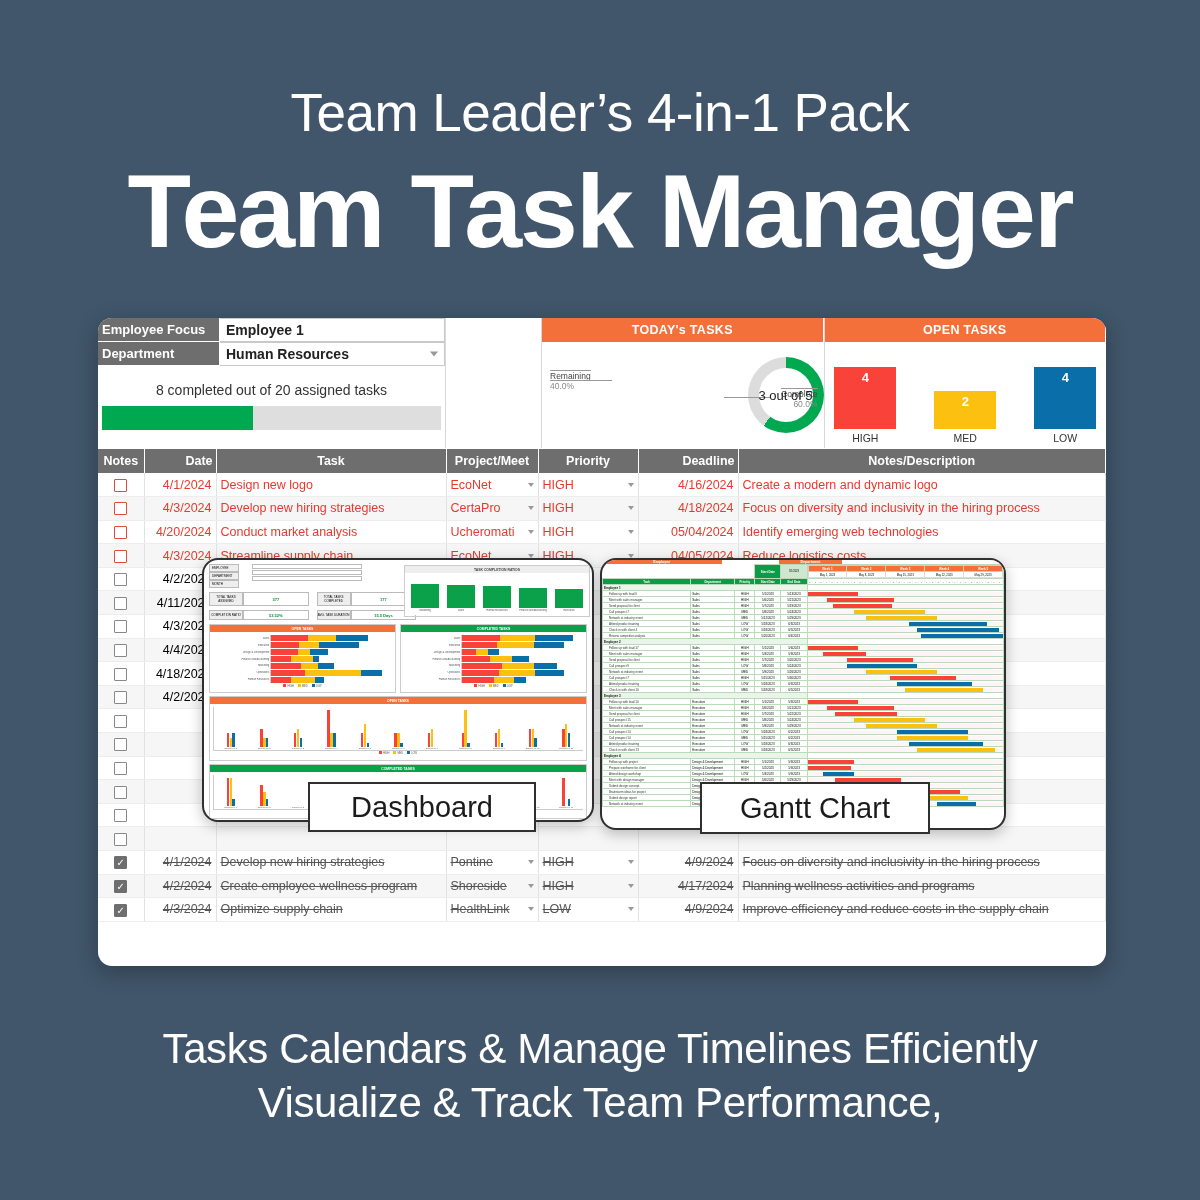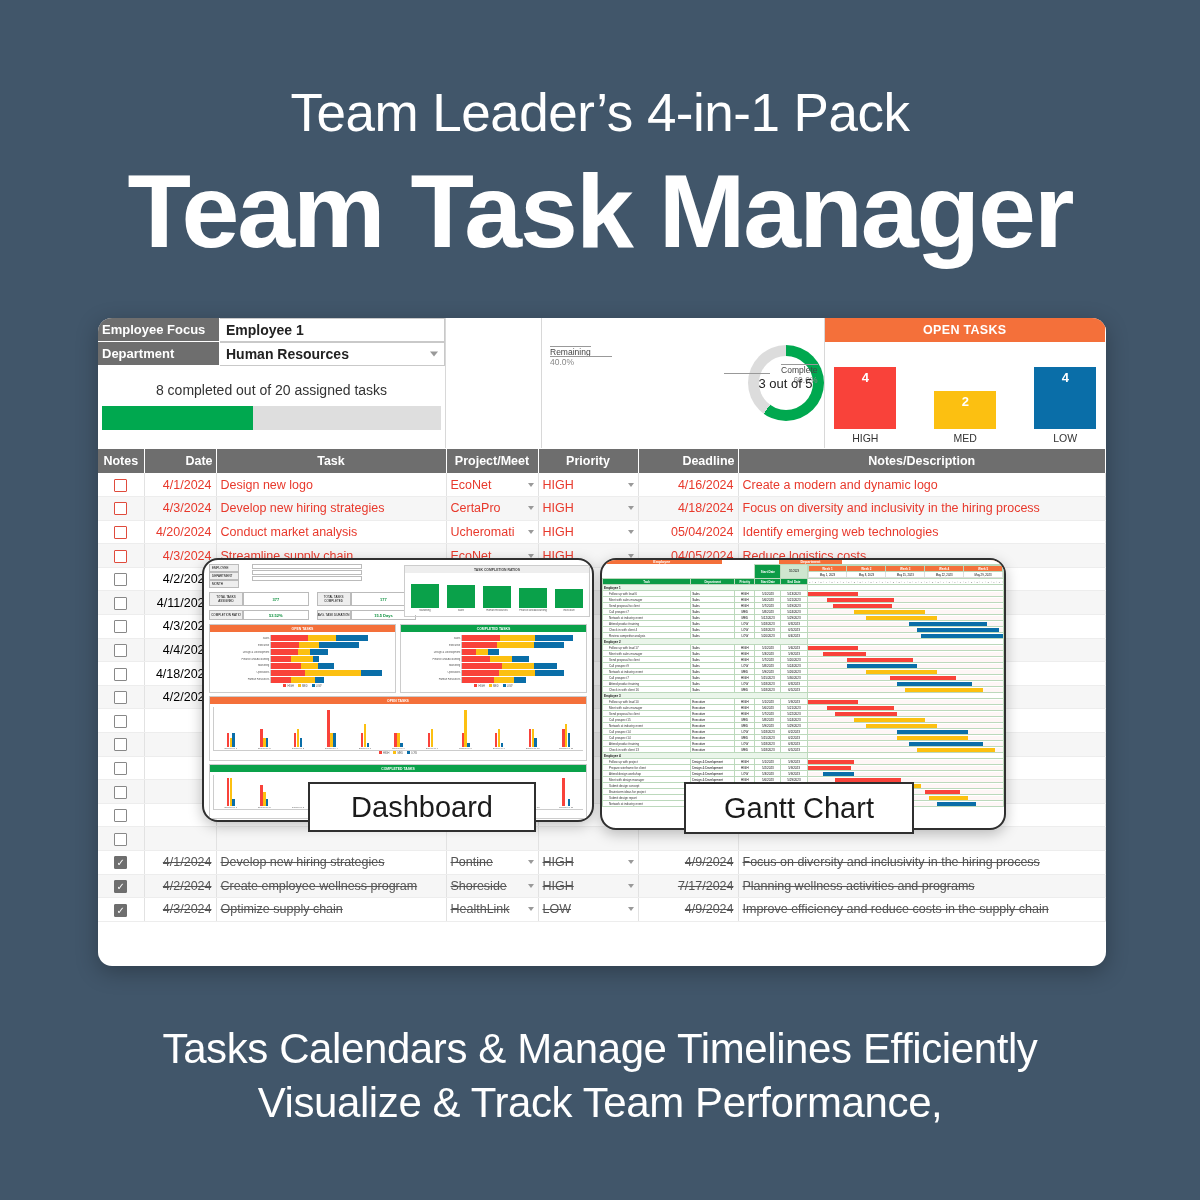--- a/index.html
+++ b/index.html
@@ -105,21 +105,21 @@
   .red{color:#e8392c;}
   .done-row td{color:#555;text-decoration:line-through;}
   .dd{position:absolute;right:4px;top:50%;transform:translateY(-50%);
       width:0;height:0;border-left:3.5px solid transparent;border-right:3.5px solid transparent;border-top:4.5px solid #999;}
   
   .ovl{position:absolute;background:#fff;border:2px solid #2f2f2f;border-radius:16px;overflow:hidden;box-shadow:0 4px 14px rgba(0,0,0,.25);}
   #dash-card{left:202px;top:558px;width:392px;height:264px;}
   #gantt-card{left:600px;top:558px;width:406px;height:272px;}
   .tagbox{position:absolute;background:#fff;border:2px solid #2f2f2f;display:flex;align-items:center;justify-content:center;font-size:29px;color:#1b1b1b;margin-left:24px;}
   #dash-tag{left:284px;top:782px;width:228px;height:50px;}
-  #gantt-tag{left:660px;top:782px;width:230px;height:52px;}
+  #gantt-tag{left:676px;top:782px;width:230px;height:52px;}
   .mini-filters{display:flex;gap:3px;padding:4px 5px 2px;}
   .mini-filters .fbox{border:0.5px solid #bbb;background:#eee;padding:1px 2px;font-size:3px;width:30px;}
   .mini-filters .fin{border:0.5px solid #bbb;background:#fff;flex:1;}
   .kpi-row{display:flex;gap:8px;padding:2px 5px;}
   .kpi{display:flex;flex:1;}
   .kpi .k{background:#eee;border:0.5px solid #bbb;font-size:3px;width:34px;display:flex;align-items:center;justify-content:center;text-align:center;padding:2px 0;}
   .kpi .v{background:#fff;border:0.5px solid #bbb;flex:1;color:#0a8f3c;font-size:4px;font-weight:700;display:flex;align-items:center;justify-content:center;}
   .mchart{border:0.5px solid #ccc;margin:3px 5px;}
   .mchart .mh{color:#fff;font-size:3.4px;text-align:center;padding:1.5px 0;font-weight:700;}
   .mh.orange{background:#f4703a;} .mh.green{background:#0aa14a;} .mh.gray{background:#eee;color:#444;}
@@ -160,20 +160,21 @@
         <div class="progress-label">8 completed out of 20 assigned tasks</div>
         <div class="progress-bar">
           <div class="progress-fill"></div>
         </div>
       </div>
     </div>
 
     <div class="gapcol"></div>
 
     <div class="panel">
+      <div class="panel-head">TODAY's TASKS</div>
       <div class="panel-body">
         <div class="donut-area">
           <div class="callout co-left">
             <div class="ul">Remaining</div>
             <div class="pct">40.0%</div>
             <span class="line"></span>
           </div>
           <div class="donut">
             <span class="donut-label">3 out of 5</span>
           </div>
@@ -372,21 +373,21 @@
           <td class="c-prio">HIGH<span class="dd"></span></td>
           <td class="c-dead">4/9/2024</td>
           <td class="c-notes">Focus on diversity and inclusivity in the hiring process</td>
         </tr>
         <tr class="alt done-row">
           <td class="c-status"><span class="chk done">✓</span></td>
           <td class="c-date">4/2/2024</td>
           <td class="c-task">Create employee wellness program</td>
           <td class="c-proj">Shoreside<span class="dd"></span></td>
           <td class="c-prio">HIGH<span class="dd"></span></td>
-          <td class="c-dead">7/17/2024</td>
+          <td class="c-dead">4/17/2024</td>
           <td class="c-notes">Planning wellness activities and programs</td>
         </tr>
         <tr class=" done-row">
           <td class="c-status"><span class="chk done">✓</span></td>
           <td class="c-date">4/3/2024</td>
           <td class="c-task">Optimize supply chain</td>
           <td class="c-proj">HealthLink<span class="dd"></span></td>
           <td class="c-prio">LOW<span class="dd"></span></td>
           <td class="c-dead">4/9/2024</td>
           <td class="c-notes">Improve efficiency and reduce costs in the supply chain</td>

